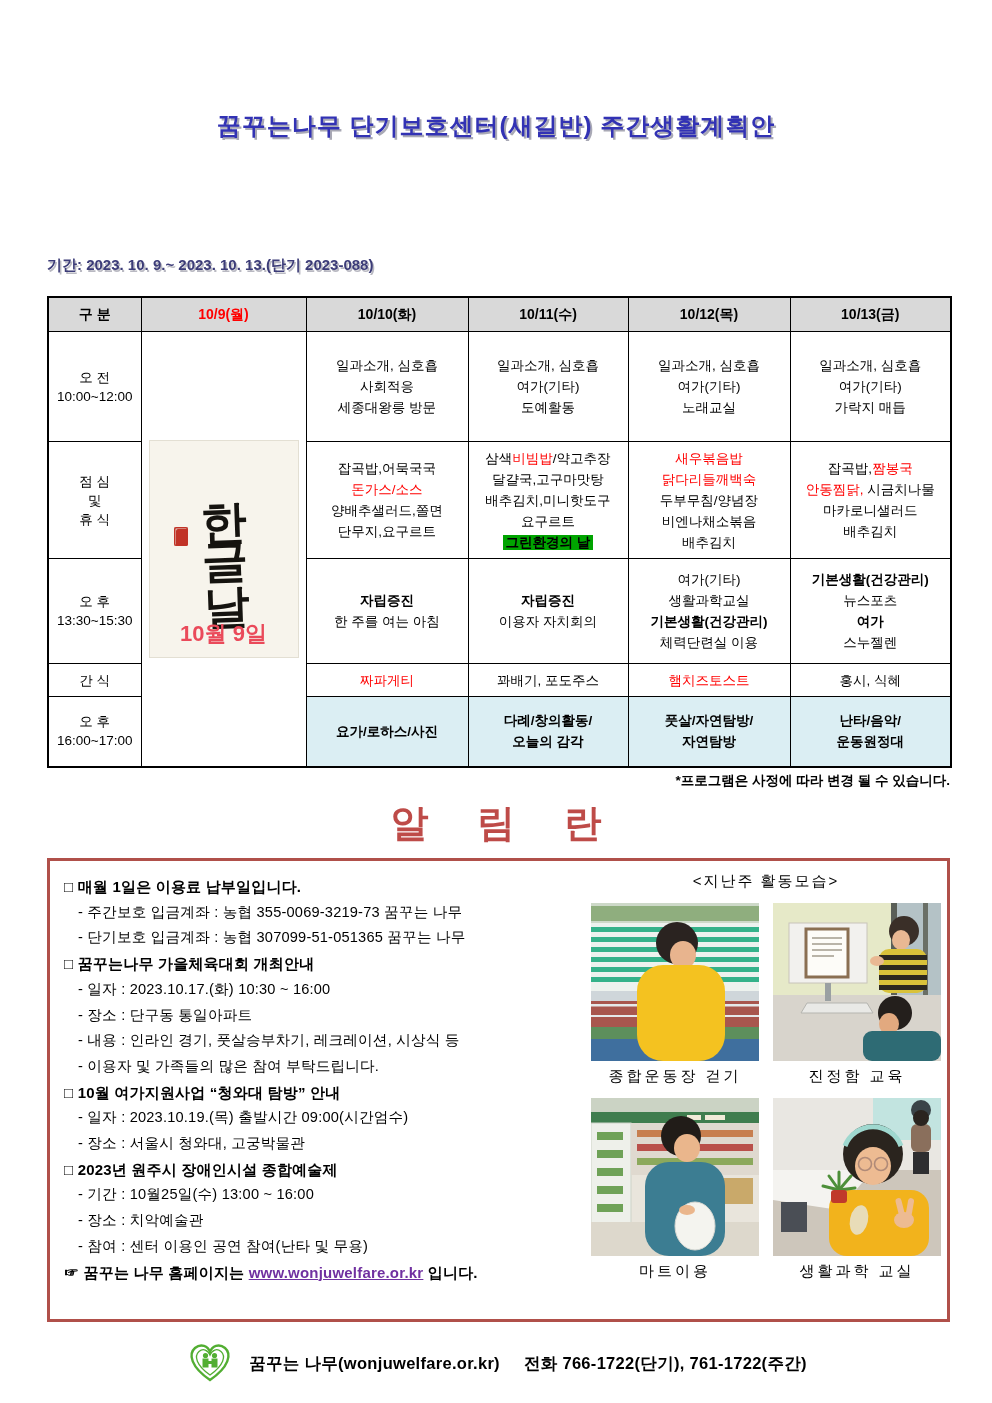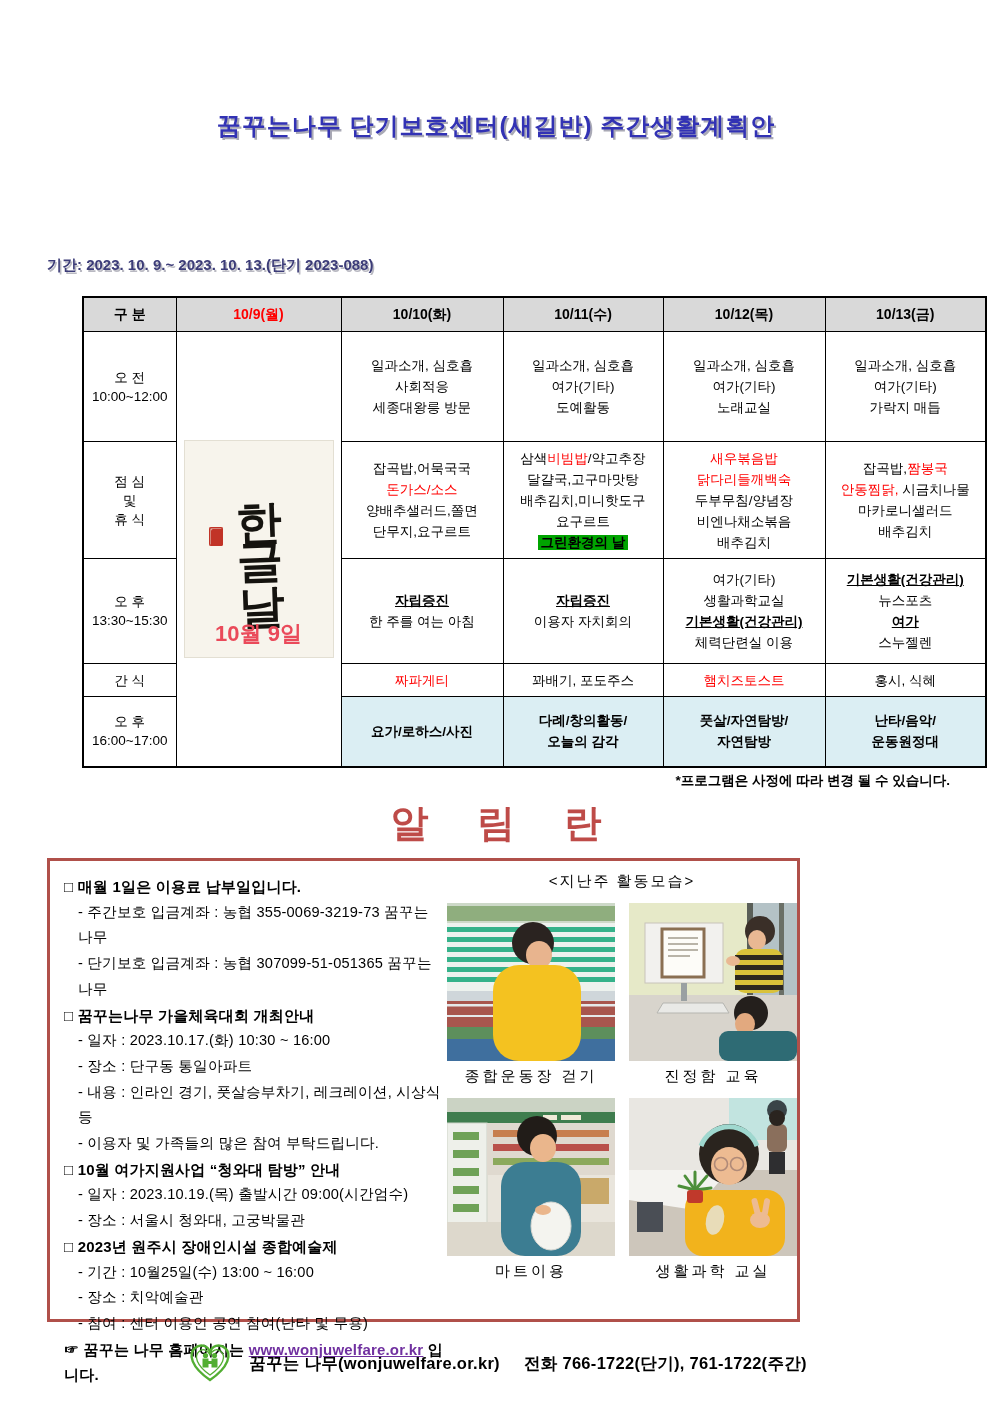--- a/index.html
+++ b/index.html
@@ -12,30 +12,30 @@
     position:absolute; top:110px; left:0; width:100%; text-align:center;
     font-size:24px; font-weight:700; letter-spacing:1px;
     color:#3232B4; text-shadow:2px 2px 0 #a9a9b5;
   }
   .period-line {
     position:absolute; top:256px; left:47px;
     font-size:15px; font-weight:700; color:#3C3C78; text-shadow:1.5px 1.5px 0 #b9b9c2;
   }
   
   .schedule-wrap { position:absolute; top:296px; left:47px; }
-  table.schedule { border-collapse:collapse; width:903px; table-layout:fixed; border:2px solid #000;margin-left:35px; }
+  table.schedule { border-collapse:collapse; width:903px; table-layout:fixed; border:2px solid #000; }
   .schedule th, .schedule td { border:1px solid #000; text-align:center; vertical-align:middle; padding:1px 2px; overflow:hidden; }
   .schedule thead th { background:#D9D9D9; font-size:14px; font-weight:700; height:31px; }
   .schedule thead th.red { color:#FF0000; }
   .row-label { font-weight:700; font-size:14px; }
   .row-label .lbl-line { line-height:19px; }
   .schedule td { font-size:13.5px; font-weight:400; }
   .cell-line { line-height:21px; white-space:nowrap;text-align:center; }
   .schedule .red { color:#FF0000; }
-  .schedule .bold { font-weight:700;text-decoration:underline; }
+  .schedule .bold { font-weight:700; }
   .schedule .highlight { background:#00A400; color:#000; font-weight:700; padding:0 3px; }
   .schedule td.evening { background:#DBEEF3; }
   .schedule td.evening .cell-line { font-weight:700; }
   
   .holiday-cell { background:#fff; }
   .holiday-card {
     position:relative; width:150px; height:218px; margin:0 auto;
     background:#F7F4EC; border:1px solid #e3dfd3; box-sizing:border-box;
   }
   .calligraphy {
@@ -58,21 +58,21 @@
   
   .program-note {
     position:absolute; top:772px; left:47px; width:903px; text-align:right;
     font-size:13.5px; font-weight:700;
   }
   .notice-heading {
     position:absolute; top:798px; left:0; width:100%; text-align:center;
     font-size:38px; font-weight:700; color:#BE4B48; word-spacing:38px;
   }
   .notice-box {
-    position:absolute; top:858px; left:47px; width:753px; height:464px;
+    position:absolute; top:858px; left:47px; width:903px; height:464px;
     border:3px solid #B0504A; box-sizing:border-box; display:flex; background:#fff;
   }
   .notice-left { width:535px; padding:13px 0 0 14px; box-sizing:border-box; }
   .n-item { font-size:14.6px; line-height:25.7px; letter-spacing:0.2px; }
   .n-item.bold { font-weight:700; font-size:15px; }
   .n-item.indent { padding-left:14px; }
   .homepage-link { color:#7030A0; font-weight:700; text-decoration:underline; }
   .notice-right { flex:1; padding-top:11px; box-sizing:border-box; }
   .photos-title { text-align:center; font-size:15px; letter-spacing:2px; }
   .photo-grid {

